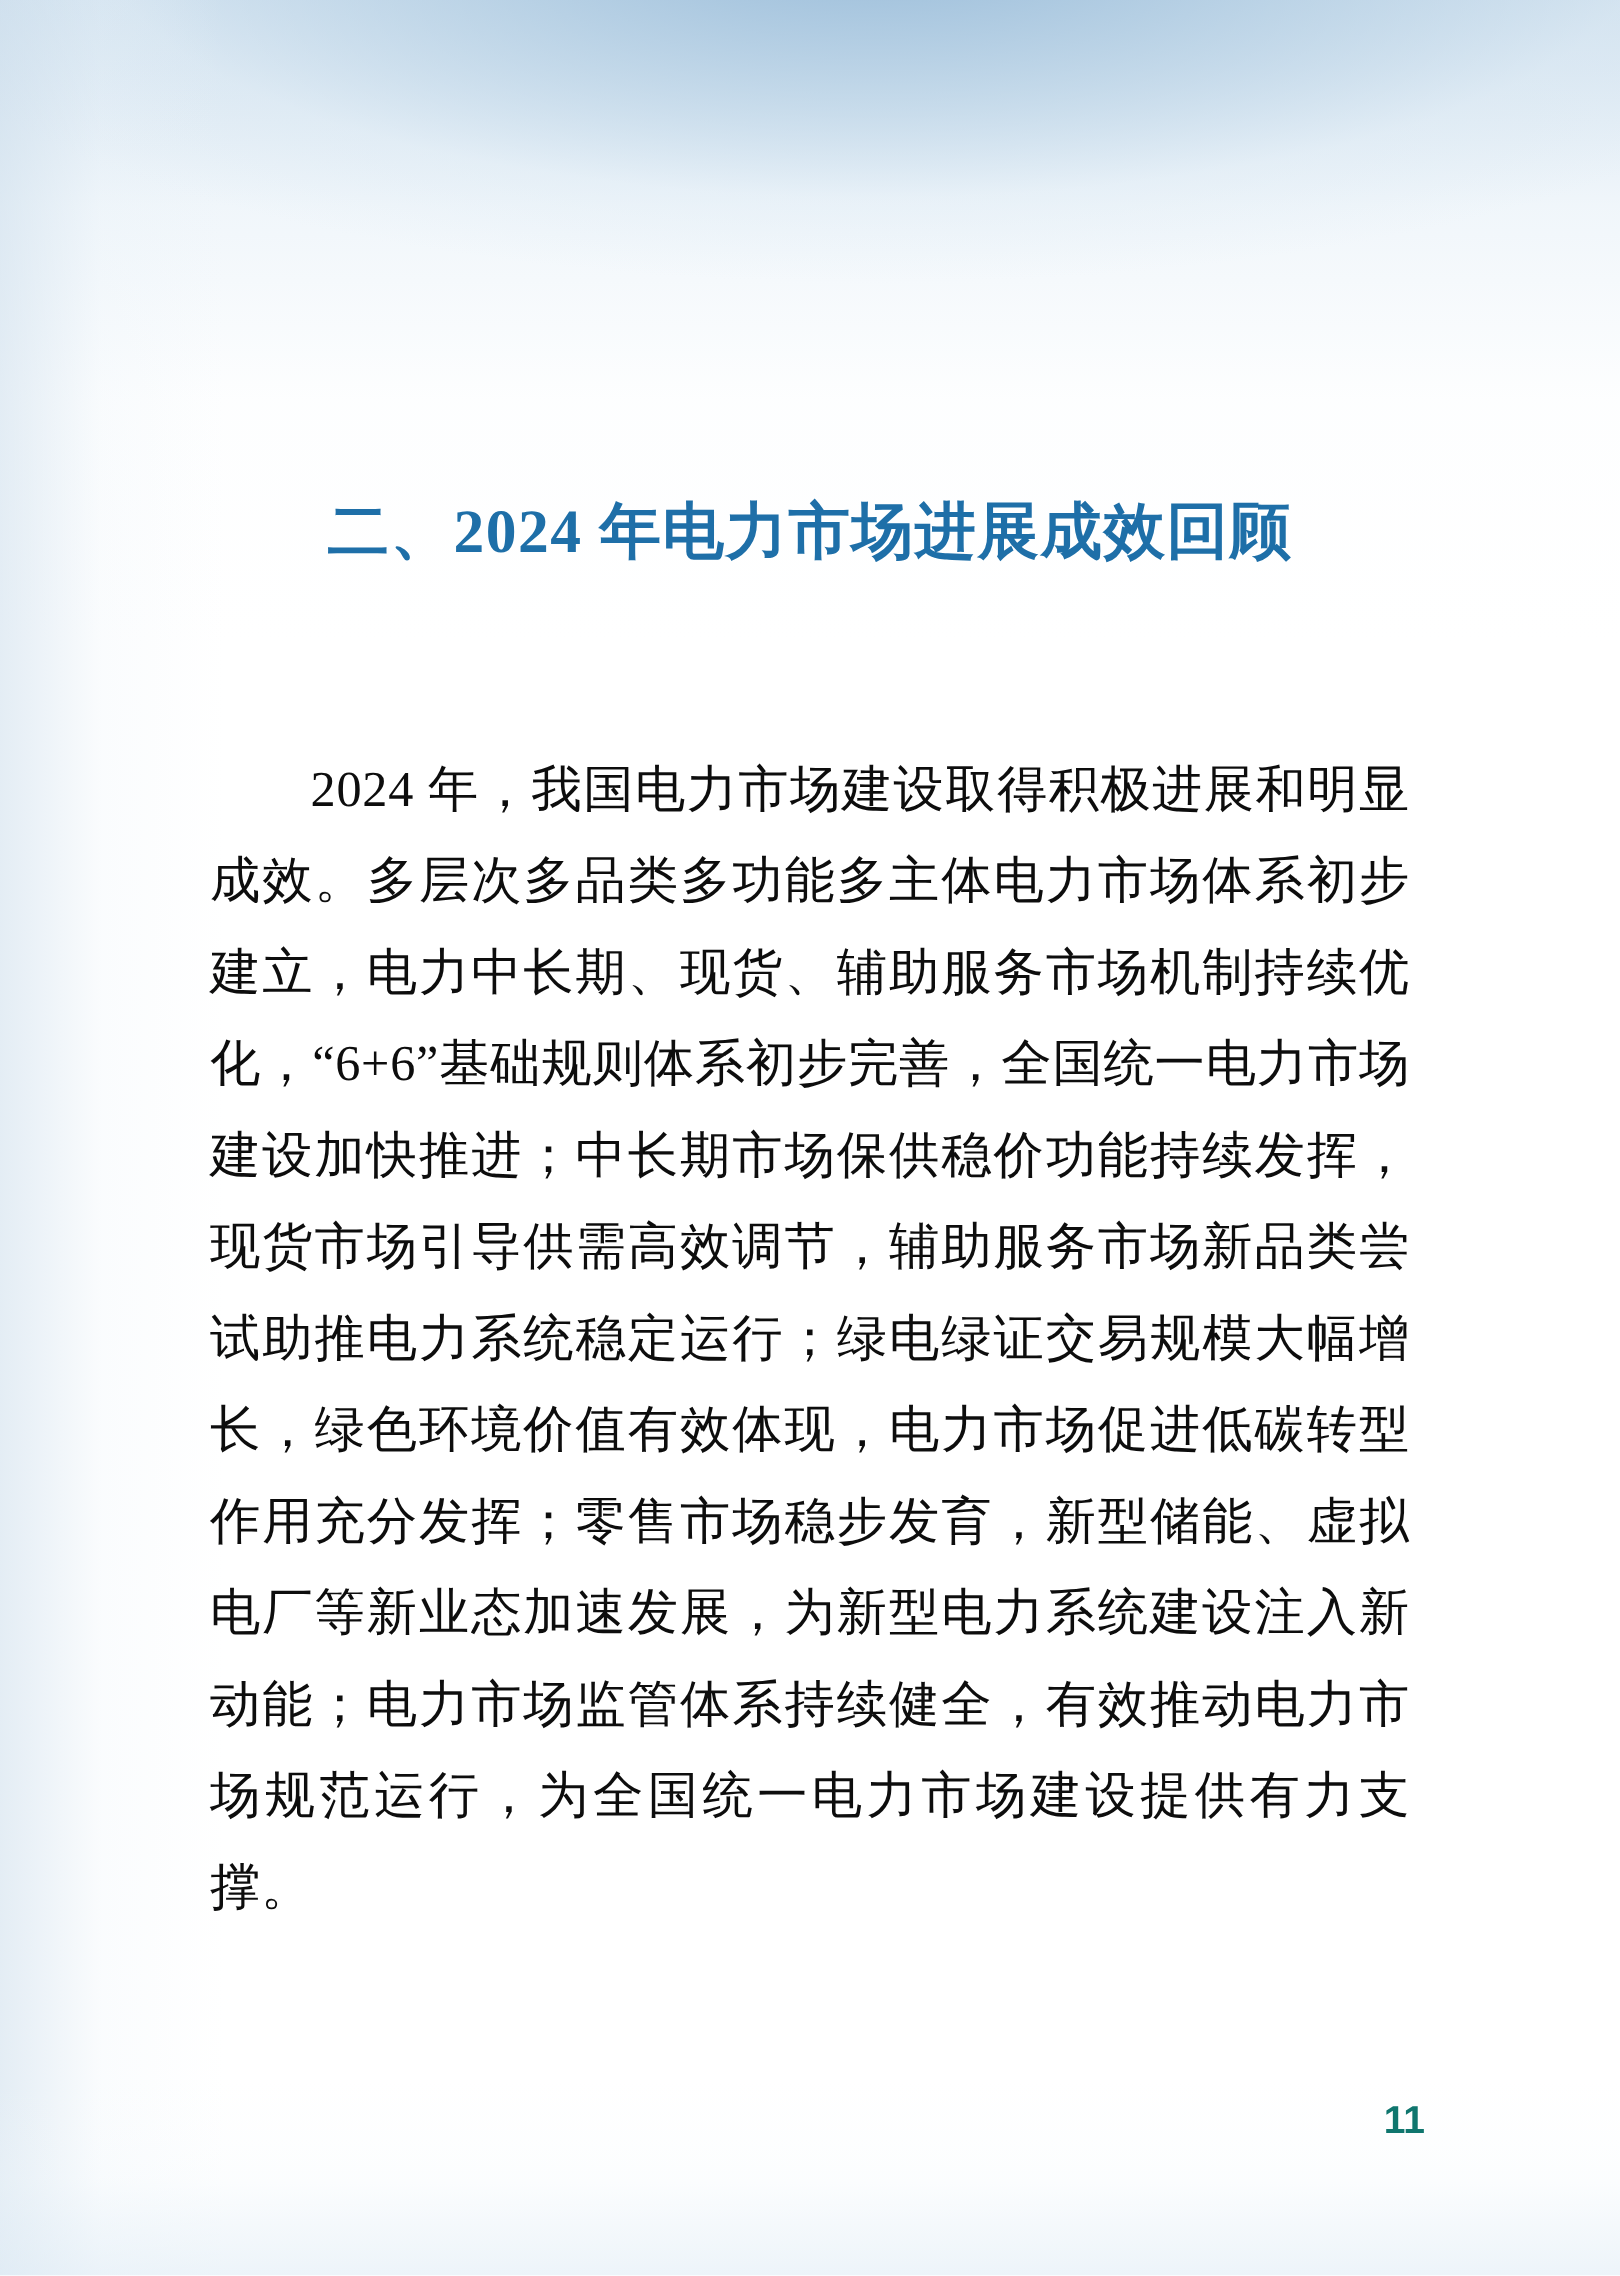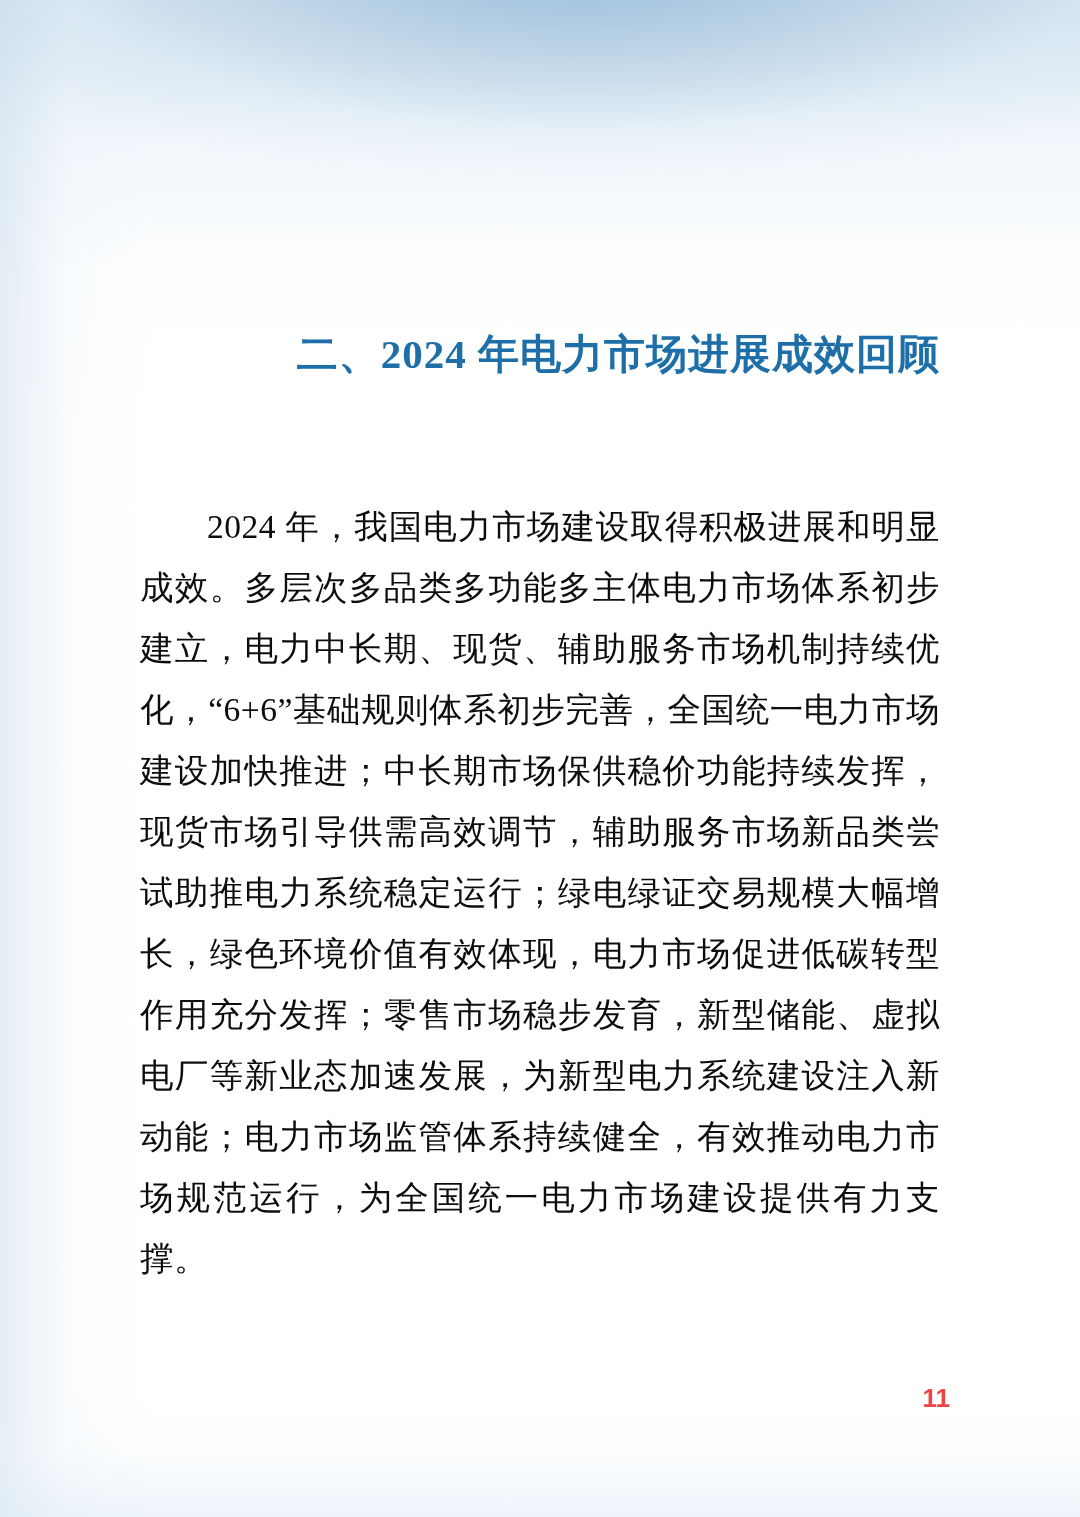--- a/index.html
+++ b/index.html
@@ -51,21 +51,21 @@
 
   .content {
     position: relative;
     z-index: 2;
     padding: 0 140px;
   }
 
   .section-heading {
     margin: 0;
     padding-top: 330px;
-    text-align: right;
+    text-align: center;
     color: #1e6fa8;
     font-family: "Liberation Serif", serif;
     font-weight: bold;
     font-size: 41px;
     letter-spacing: 1px;
     line-height: 1.2;
   }
 
   .body-text {
     margin: 0;
@@ -75,25 +75,25 @@
     color: #0d0d0d;
     text-align: justify;
     text-justify: inter-ideograph;
     text-indent: 2em;
     letter-spacing: 0.5px;
   }
 
   .page-number {
     position: absolute;
     right: 130px;
-    bottom: 103px;
+    bottom: 88px;
     font-family: "Liberation Sans", sans-serif;
     font-size: 26px;
     font-weight: bold;
-    color: #ef4444;
+    color: #0f766e;
     z-index: 3;
   }
 </style>
 </head>
 <body>
 
 <div class="page">
   <div class="page-bg-top"></div>
   <div class="page-bg-left"></div>
   <div class="page-bg-bottom"></div>

